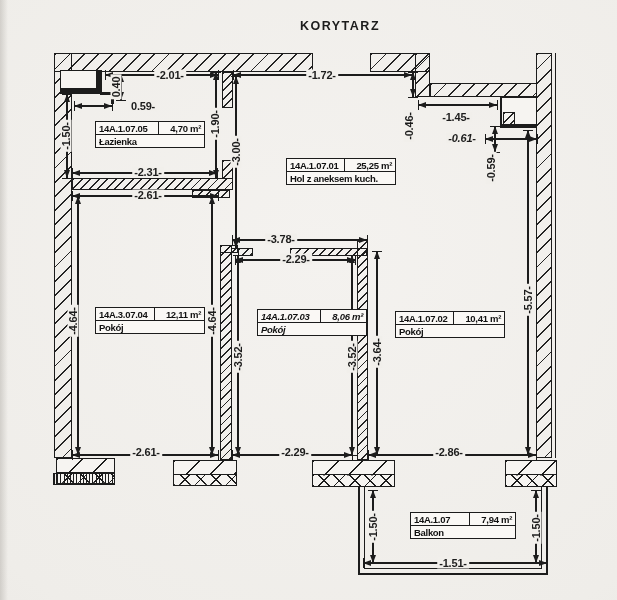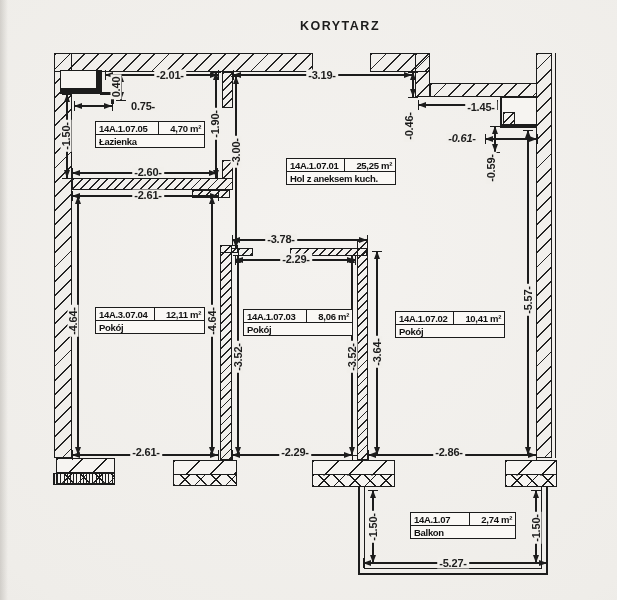--- a/index.html
+++ b/index.html
@@ -115,33 +115,33 @@
       <div class="dtick" style="left: 104.5px; top: 70px; width: 1px; height: 10px;"></div>
       <div class="dtick" style="left: 217.5px; top: 70px; width: 1px; height: 10px;"></div>
       <div class="darr" style="left: 105px; top: 71.5px; border-width: 3.5px 8px 3.5px 0px; border-right-color: rgb(28, 28, 28);"></div>
       <div class="darr" style="left: 210px; top: 71.5px; border-width: 3.5px 0px 3.5px 8px; border-left-color: rgb(28, 28, 28);"></div>
       <div class="dimlab" style="left: 158px; top: 75px; margin-left: 12px;">-2.01-</div>
       <div class="dline" style="left: 233px; top: 74.4px; width: 179px; height: 1.2px;"></div>
       <div class="dtick" style="left: 232.5px; top: 70px; width: 1px; height: 10px;"></div>
       <div class="dtick" style="left: 411.5px; top: 70px; width: 1px; height: 10px;"></div>
       <div class="darr" style="left: 233px; top: 71.5px; border-width: 3.5px 8px 3.5px 0px; border-right-color: rgb(28, 28, 28);"></div>
       <div class="darr" style="left: 404px; top: 71.5px; border-width: 3.5px 0px 3.5px 8px; border-left-color: rgb(28, 28, 28);"></div>
-      <div class="dimlab" style="left: 322px; top: 75px;">-3.19-</div>
+      <div class="dimlab" style="left: 322px; top: 75px;">-1.72-</div>
       <div class="dline" style="left: 120.4px; top: 74px; width: 1.2px; height: 26px;"></div>
       <div class="dtick" style="left: 116px; top: 73.5px; width: 10px; height: 1px;"></div>
       <div class="dtick" style="left: 116px; top: 99.5px; width: 10px; height: 1px;"></div>
       <div class="darr" style="left: 117.5px; top: 74px; border-width: 0px 3.5px 8px; border-bottom-color: rgb(28, 28, 28);"></div>
       <div class="darr" style="left: 117.5px; top: 92px; border-width: 8px 3.5px 0px; border-top-color: rgb(28, 28, 28);"></div>
       <div class="dimlab rot" style="left: 116px; top: 87px;">0.40</div>
       <div class="dline" style="left: 74px; top: 105.4px; width: 38px; height: 1.2px;"></div>
       <div class="dtick" style="left: 73.5px; top: 101px; width: 1px; height: 10px;"></div>
       <div class="dtick" style="left: 111.5px; top: 101px; width: 1px; height: 10px;"></div>
       <div class="darr" style="left: 74px; top: 102.5px; border-width: 3.5px 8px 3.5px 0px; border-right-color: rgb(28, 28, 28);"></div>
       <div class="darr" style="left: 104px; top: 102.5px; border-width: 3.5px 0px 3.5px 8px; border-left-color: rgb(28, 28, 28);"></div>
-      <div class="dimlab" style="left: 143px; top: 106px;">0.75-</div>
+      <div class="dimlab" style="left: 143px; top: 106px;">0.59-</div>
       <div class="dline" style="left: 66.4px; top: 94px; width: 1.2px; height: 84px;"></div>
       <div class="dtick" style="left: 62px; top: 93.5px; width: 10px; height: 1px;"></div>
       <div class="dtick" style="left: 62px; top: 177.5px; width: 10px; height: 1px;"></div>
       <div class="darr" style="left: 63.5px; top: 94px; border-width: 0px 3.5px 8px; border-bottom-color: rgb(28, 28, 28);"></div>
       <div class="darr" style="left: 63.5px; top: 170px; border-width: 8px 3.5px 0px; border-top-color: rgb(28, 28, 28);"></div>
       <div class="dimlab rot" style="left: 66px; top: 136px;">-1.50-</div>
       <div class="dline" style="left: 215.4px; top: 72px; width: 1.2px; height: 106px;"></div>
       <div class="dtick" style="left: 211px; top: 71.5px; width: 10px; height: 1px;"></div>
       <div class="dtick" style="left: 211px; top: 177.5px; width: 10px; height: 1px;"></div>
       <div class="darr" style="left: 212.5px; top: 72px; border-width: 0px 3.5px 8px; border-bottom-color: rgb(28, 28, 28);"></div>
@@ -151,33 +151,33 @@
       <div class="dtick" style="left: 231px; top: 75.5px; width: 10px; height: 1px;"></div>
       <div class="dtick" style="left: 231px; top: 247.5px; width: 10px; height: 1px;"></div>
       <div class="darr" style="left: 232.5px; top: 76px; border-width: 0px 3.5px 8px; border-bottom-color: rgb(28, 28, 28);"></div>
       <div class="darr" style="left: 232.5px; top: 240px; border-width: 8px 3.5px 0px; border-top-color: rgb(28, 28, 28);"></div>
       <div class="dimlab rot" style="left: 236px; top: 152px;">-3.00-</div>
       <div class="dline" style="left: 72px; top: 172.4px; width: 145px; height: 1.2px;"></div>
       <div class="dtick" style="left: 71.5px; top: 168px; width: 1px; height: 10px;"></div>
       <div class="dtick" style="left: 216.5px; top: 168px; width: 1px; height: 10px;"></div>
       <div class="darr" style="left: 72px; top: 169.5px; border-width: 3.5px 8px 3.5px 0px; border-right-color: rgb(28, 28, 28);"></div>
       <div class="darr" style="left: 209px; top: 169.5px; border-width: 3.5px 0px 3.5px 8px; border-left-color: rgb(28, 28, 28);"></div>
-      <div class="dimlab" style="left: 148px; top: 172px;">-2.60-</div>
+      <div class="dimlab" style="left: 148px; top: 172px;">-2.31-</div>
       <div class="dline" style="left: 72px; top: 195.4px; width: 146px; height: 1.2px;"></div>
       <div class="dtick" style="left: 71.5px; top: 191px; width: 1px; height: 10px;"></div>
       <div class="dtick" style="left: 217.5px; top: 191px; width: 1px; height: 10px;"></div>
       <div class="darr" style="left: 72px; top: 192.5px; border-width: 3.5px 8px 3.5px 0px; border-right-color: rgb(28, 28, 28);"></div>
       <div class="darr" style="left: 210px; top: 192.5px; border-width: 3.5px 0px 3.5px 8px; border-left-color: rgb(28, 28, 28);"></div>
       <div class="dimlab" style="left: 148px; top: 195px;">-2.61-</div>
       <div class="dline" style="left: 418px; top: 104.4px; width: 79px; height: 1.2px;"></div>
       <div class="dtick" style="left: 417.5px; top: 100px; width: 1px; height: 10px;"></div>
       <div class="dtick" style="left: 496.5px; top: 100px; width: 1px; height: 10px;"></div>
       <div class="darr" style="left: 418px; top: 101.5px; border-width: 3.5px 8px 3.5px 0px; border-right-color: rgb(28, 28, 28);"></div>
       <div class="darr" style="left: 489px; top: 101.5px; border-width: 3.5px 0px 3.5px 8px; border-left-color: rgb(28, 28, 28);"></div>
-      <div class="dimlab" style="left: 456px; top: 107px; margin-left: 25px;">-1.45-</div>
+      <div class="dimlab" style="left: 456px; top: 117px;">-1.45-</div>
       <div class="dline" style="left: 412.4px; top: 72px; width: 1.2px; height: 25px;"></div>
       <div class="dtick" style="left: 408px; top: 71.5px; width: 10px; height: 1px;"></div>
       <div class="dtick" style="left: 408px; top: 96.5px; width: 10px; height: 1px;"></div>
       <div class="darr" style="left: 409.5px; top: 72px; border-width: 0px 3.5px 8px; border-bottom-color: rgb(28, 28, 28);"></div>
       <div class="darr" style="left: 409.5px; top: 89px; border-width: 8px 3.5px 0px; border-top-color: rgb(28, 28, 28);"></div>
       <div class="dimlab rot" style="left: 409px; top: 126px;">-0.46-</div>
       <div class="dline" style="left: 485px; top: 138.4px; width: 52px; height: 1.2px;"></div>
       <div class="dtick" style="left: 484.5px; top: 134px; width: 1px; height: 10px;"></div>
       <div class="dtick" style="left: 536.5px; top: 134px; width: 1px; height: 10px;"></div>
       <div class="darr" style="left: 485px; top: 135.5px; border-width: 3.5px 8px 3.5px 0px; border-right-color: rgb(28, 28, 28);"></div>
@@ -265,21 +265,21 @@
       <div class="dtick" style="left: 531px; top: 489.5px; width: 10px; height: 1px;"></div>
       <div class="dtick" style="left: 531px; top: 562.5px; width: 10px; height: 1px;"></div>
       <div class="darr" style="left: 532.5px; top: 490px; border-width: 0px 3.5px 8px; border-bottom-color: rgb(28, 28, 28);"></div>
       <div class="darr" style="left: 532.5px; top: 555px; border-width: 8px 3.5px 0px; border-top-color: rgb(28, 28, 28);"></div>
       <div class="dimlab rot" style="left: 536px; top: 528px;">-1.50-</div>
       <div class="dline" style="left: 363px; top: 562.4px; width: 184px; height: 1.2px;"></div>
       <div class="dtick" style="left: 362.5px; top: 558px; width: 1px; height: 10px;"></div>
       <div class="dtick" style="left: 546.5px; top: 558px; width: 1px; height: 10px;"></div>
       <div class="darr" style="left: 363px; top: 559.5px; border-width: 3.5px 8px 3.5px 0px; border-right-color: rgb(28, 28, 28);"></div>
       <div class="darr" style="left: 539px; top: 559.5px; border-width: 3.5px 0px 3.5px 8px; border-left-color: rgb(28, 28, 28);"></div>
-      <div class="dimlab" style="left: 453px; top: 563px;">-5.27-</div>
+      <div class="dimlab" style="left: 453px; top: 563px;">-1.51-</div>
     </div>
   <div id="labels">
       <div class="rlabel" style="left: 95px; top: 121px; width: 108px;">
         <div class="row1">
           <div class="rid" style="width: 57%;">14A.1.07.05</div>
           <div class="rarea">4,70 m²</div>
         </div>
         <div class="row2">Łazienka</div>
       </div>
       <div class="rlabel" style="left: 286px; top: 158px; width: 108px;">
@@ -289,35 +289,35 @@
         </div>
         <div class="row2">Hol z aneksem kuch.</div>
       </div>
       <div class="rlabel" style="left: 95px; top: 307px; width: 108px;">
         <div class="row1">
           <div class="rid" style="width: 55%;">14A.3.07.04</div>
           <div class="rarea">12,11 m²</div>
         </div>
         <div class="row2">Pokój</div>
       </div>
-      <div class="rlabel" style="left: 243px; top: 309px; width: 108px;">
+      <div class="rlabel" style="left: 257px; top: 309px; width: 108px; font-style: italic;">
         <div class="row1">
           <div class="rid" style="width: 57%;">14A.1.07.03</div>
           <div class="rarea">8,06 m²</div>
         </div>
         <div class="row2">Pokój</div>
       </div>
       <div class="rlabel" style="left: 395px; top: 311px; width: 108px;">
         <div class="row1">
           <div class="rid" style="width: 55%;">14A.1.07.02</div>
           <div class="rarea">10,41 m²</div>
         </div>
         <div class="row2">Pokój</div>
       </div>
       <div class="rlabel" style="left: 410px; top: 512px; width: 104px;">
         <div class="row1">
           <div class="rid" style="width: 63%;">14A.1.07</div>
-          <div class="rarea">2,74 m²</div>
+          <div class="rarea">7,94 m²</div>
         </div>
         <div class="row2">Balkon</div>
       </div>
     </div>
 </div>
 
 </body></html>

